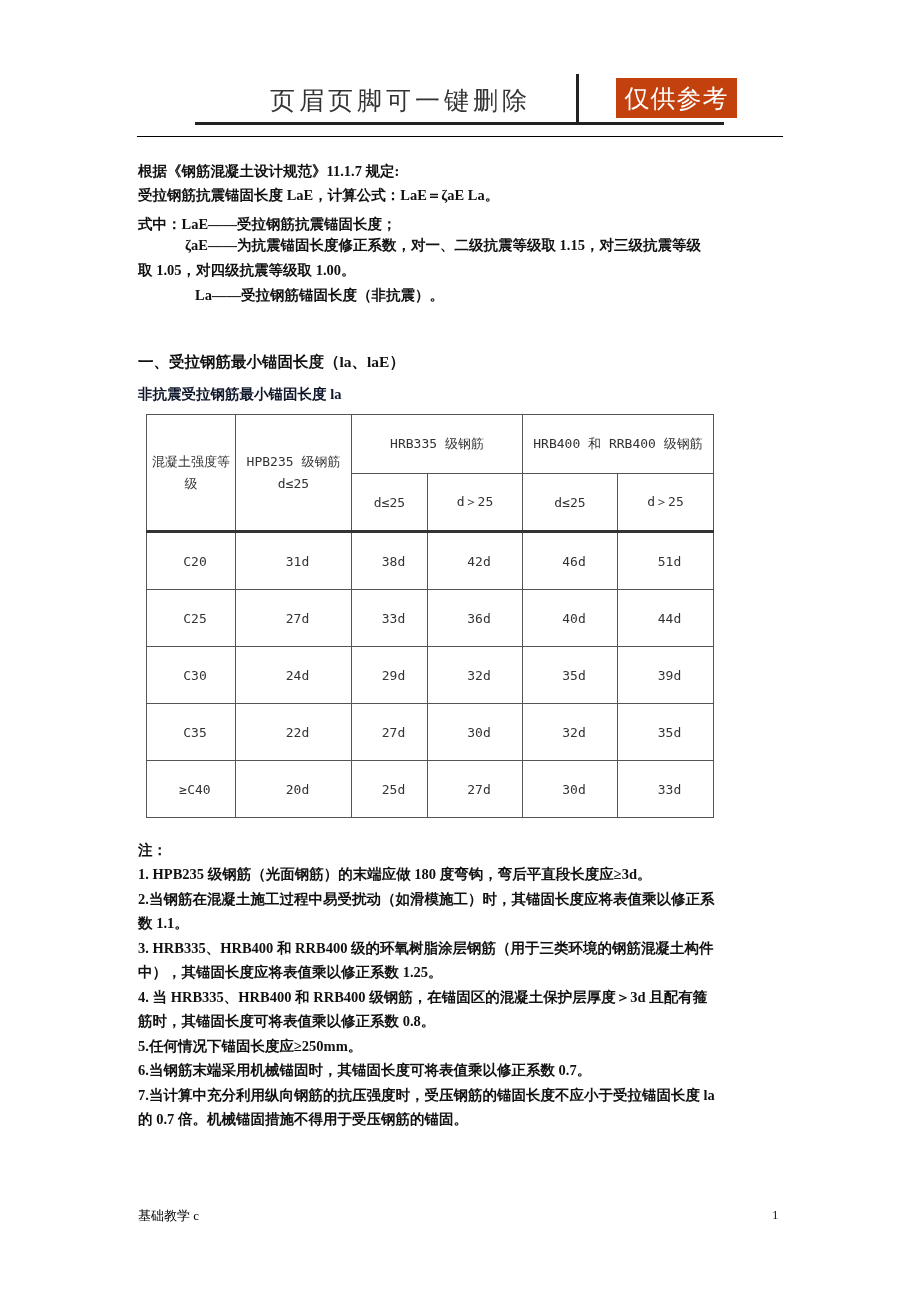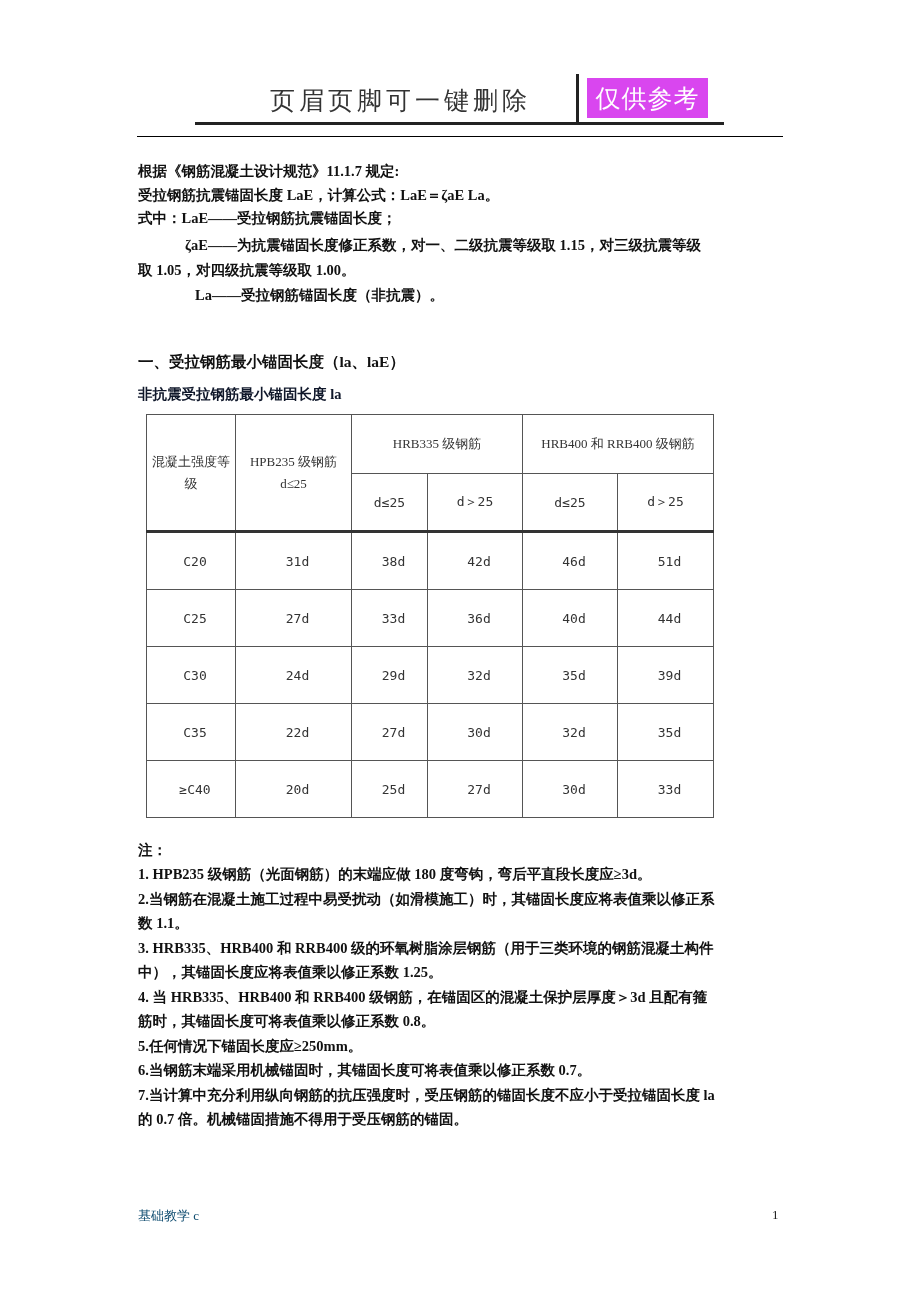--- a/index.html
+++ b/index.html
@@ -5,53 +5,53 @@
   html, body { margin: 0; padding: 0; background: #ffffff; }
   body { width: 920px; height: 1302px; position: relative; overflow: hidden;
          font-family: "DejaVu Serif", "Liberation Serif", serif; color: #111; }
   .abs { position: absolute; }
 
   
   .hdr-title { left: 270px; top: 84px; font-size: 25px; letter-spacing: 4px; color: #333;
                font-family: "DejaVu Serif", serif; }
   .hdr-thick { left: 195px; top: 122px; width: 529px; height: 3px; background: #222; }
   .hdr-vbar { left: 576px; top: 74px; width: 3px; height: 50px; background: #222; }
-  .hdr-badge { left: 587px; top: 78px; width: 121px; height: 40px; background: #d946ef; color: #fff;
+  .hdr-badge { left: 616px; top: 78px; width: 121px; height: 40px; background: #c2410c; color: #fff;
                font-size: 25px; display:flex; align-items:center; justify-content:center;
                font-family: "DejaVu Sans", sans-serif; letter-spacing: 1px; }
   .hdr-thin { left: 137px; top: 136px; width: 646px; height: 1px; background: #000; }
 
   .p { left: 138px; font-size: 14.5px; line-height: 20px; white-space: nowrap;
        font-family: "Liberation Serif", "DejaVu Serif", serif; font-weight: bold; }
   .bold { font-weight: bold; font-size: 15.5px; margin-top: 20px; }
 
   
   .tbl { left: 146px; top: 414px; border-collapse: collapse; font-family: "DejaVu Sans Mono", monospace;
          font-size: 13px; color: #333; }
   .tbl td { border: 1.5px solid #555; text-align: center; padding: 0; }
-  .tbl .hr1 td { height: 58px; font-family: Liberation Serif, serif; }
+  .tbl .hr1 td { height: 58px; }
   .tbl .hr2 td { height: 56px; }
   .tbl tr.thick td { border-top: 3px solid #333; }
   .tbl .dr td { height: 56px; padding-left: 8px; }
 
-  .footer-left { left: 138px; top: 1207px; font-size: 13px; font-family: "Liberation Serif", serif; color:#0c4a6e;}
+  .footer-left { left: 138px; top: 1207px; font-size: 13px; font-family: "Liberation Serif", serif; color:#000000;}
   .footer-right { left: 772px; top: 1207px; font-size: 13px; font-family: "Liberation Serif", serif; color:#222;}
 </style>
 </head>
 <body>
 
 <div class="abs hdr-title">页眉页脚可一键删除</div>
 <div class="abs hdr-vbar"></div>
 <div class="abs hdr-badge">仅供参考</div>
 <div class="abs hdr-thick"></div>
 <div class="abs hdr-thin"></div>
 
 <div class="abs p" style="top:161px">根据《钢筋混凝土设计规范》11.1.7 规定:</div>
 <div class="abs p" style="top:185px">受拉钢筋抗震锚固长度 LaE，计算公式：LaE＝ζaE La。</div>
-<div class="abs p" style="top:208px">式中：LaE——受拉钢筋抗震锚固长度；</div>
+<div class="abs p" style="top:214px">式中：LaE——受拉钢筋抗震锚固长度；</div>
 <div class="abs p" style="left:185px; top:235px">ζaE——为抗震锚固长度修正系数，对一、二级抗震等级取 1.15，对三级抗震等级</div>
 <div class="abs p" style="top:260px">取 1.05，对四级抗震等级取 1.00。</div>
 <div class="abs p" style="left:195px; top:285px">La——受拉钢筋锚固长度（非抗震）。</div>
 
 <div class="abs p bold" style="top:332px">一、受拉钢筋最小锚固长度（la、laE）</div>
 <div class="abs p" style="top:384px; color:#0f172a">非抗震受拉钢筋最小锚固长度 la</div>
 
 <table class="abs tbl">
   <colgroup>
     <col style="width:89px">

